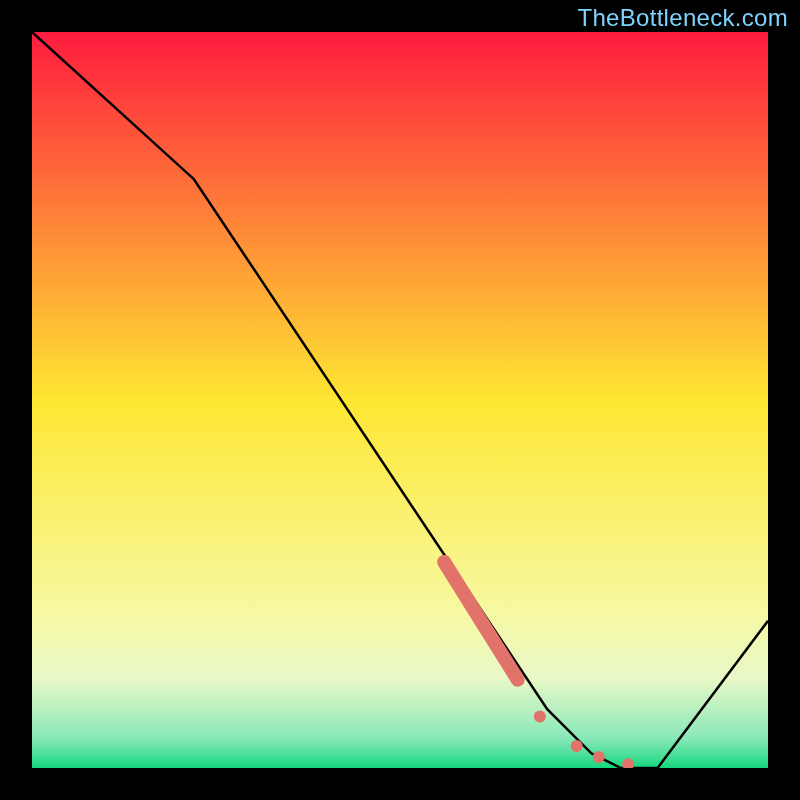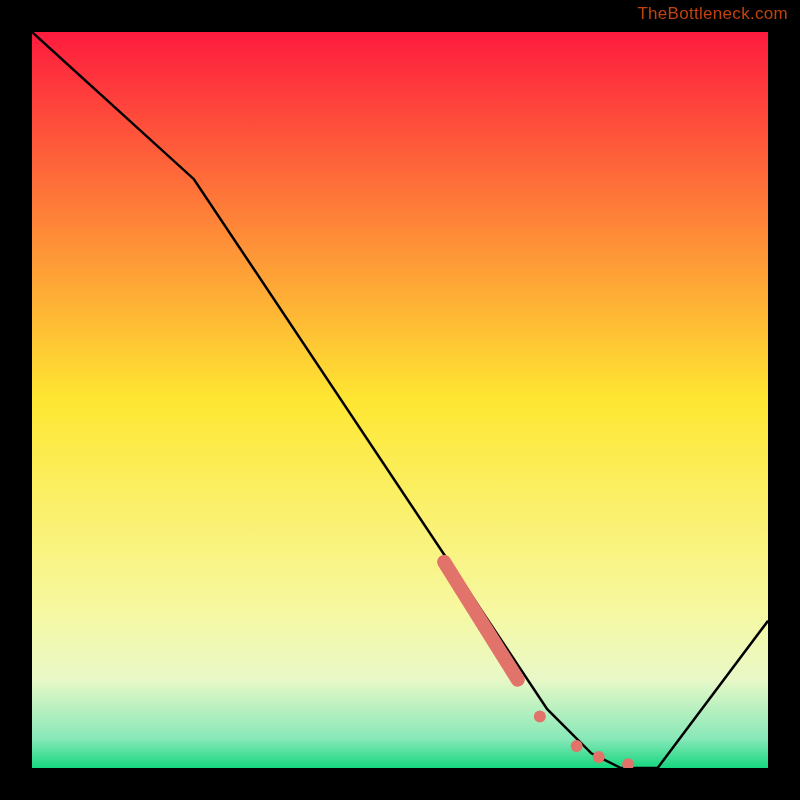--- a/index.html
+++ b/index.html
@@ -14,22 +14,22 @@
   .outer {
     width: 800px;
     height: 800px;
     background: #000;
     position: relative;
   }
   .watermark {
     position: absolute;
     top: 4px;
     right: 12px;
-    color: #c2410c;
-    font-size: 17px;
+    color: #7dd3fc;
+    font-size: 24px;
     font-weight: 500;
     letter-spacing: 0.3px;
     z-index: 10;
   }
   .plot-frame {
     position: absolute;
     left: 32px;
     top: 32px;
     width: 736px;
     height: 736px;

